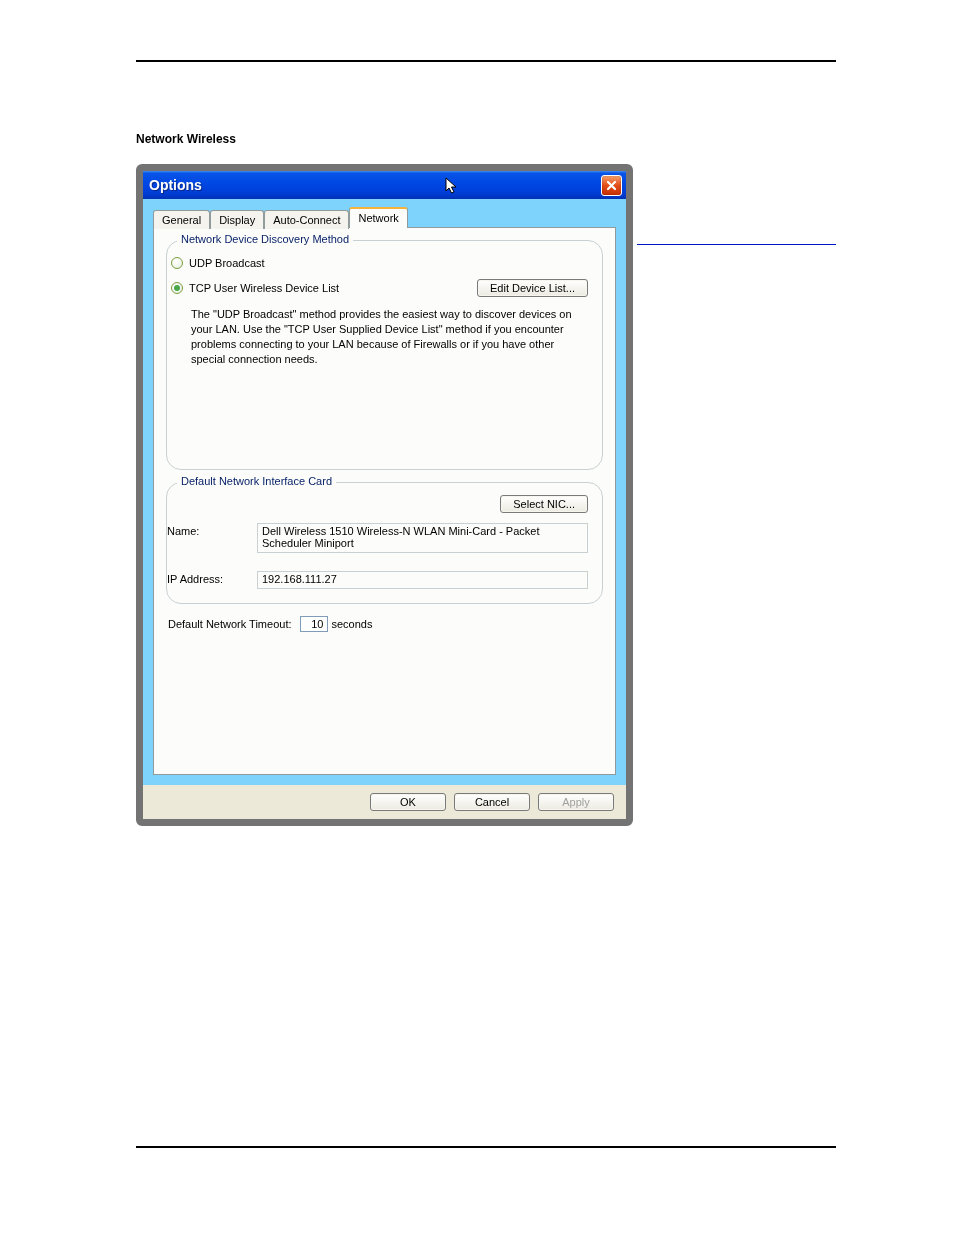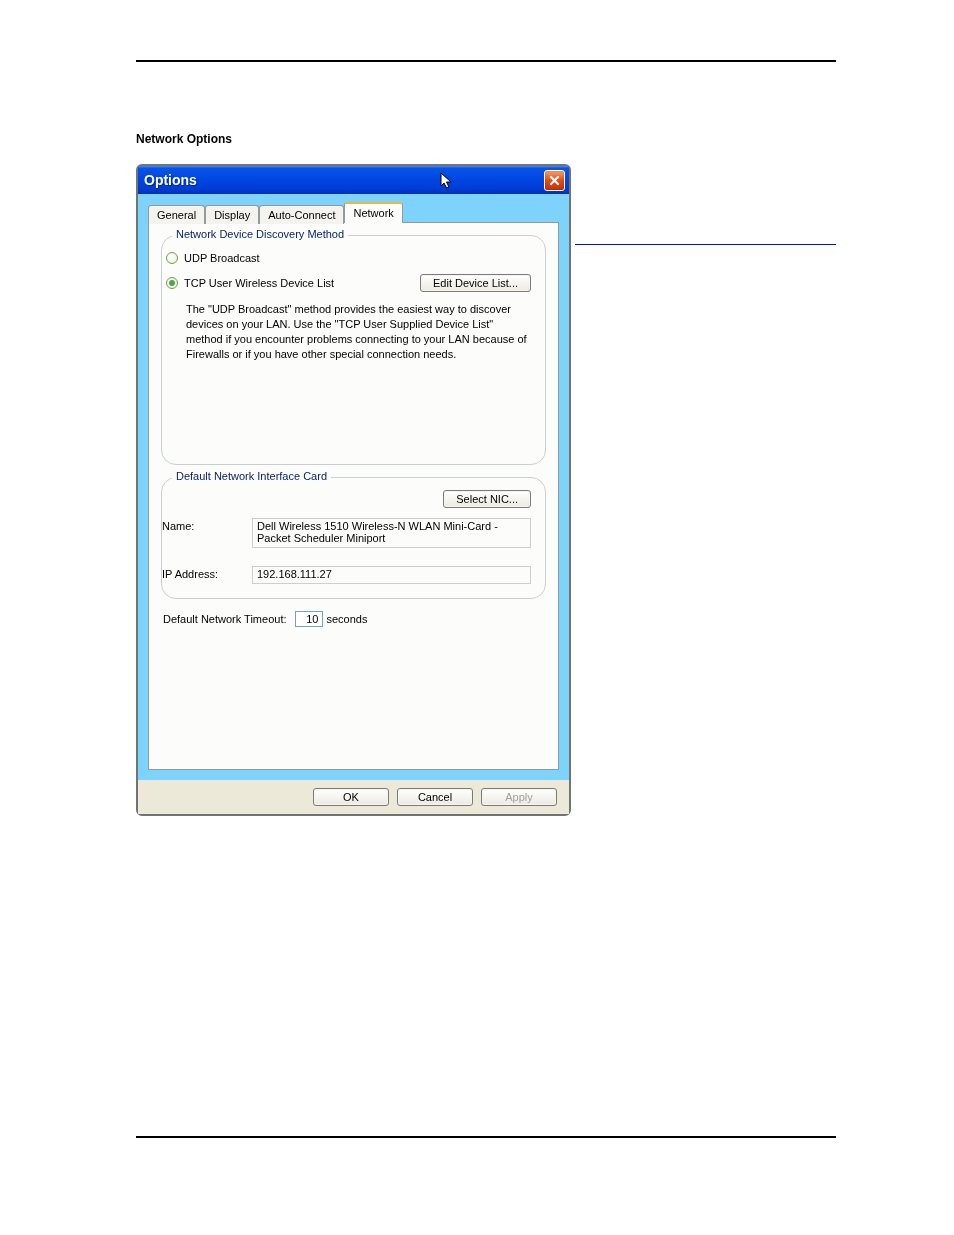--- a/index.html
+++ b/index.html
@@ -28,22 +28,22 @@
     display: flex;
     align-items: flex-start;
   }
   .side-rule {
     flex: 1;
     border-top: 1px solid #0018c4;
     margin-top: 80px;
     margin-left: 4px;
   }
   .window {
-    width: 435px;
-    border: 2px solid #737373;
+    width: 497px;
+    border: 7px solid #737373;
     border-radius: 6px;
     background: #ece9d8;
     box-shadow: 0 0 0 1px #003dcf inset;
   }
   .titlebar {
     height: 28px;
     background: linear-gradient(to bottom,#3f8cf3 0%,#0854e7 8%,#0047e3 45%,#003dd6 80%,#0031b5 100%);
     display: flex;
     align-items: center;
     padding: 0 4px 0 6px;
@@ -226,21 +226,21 @@
     border-top: 2px solid #000;
     margin-top: 320px;
   }
 </style>
 </head>
 <body>
 
 <div class="page">
   <div class="top-rule"></div>
 
-  <div class="section-heading">Network Options</div>
+  <div class="section-heading">Network Wireless</div>
 
   <div class="dialog-row">
     <div class="window">
       <div class="titlebar">
         <span class="titlebar-title">Options</span>
         <span class="cursor">
           <svg width="16" height="20" viewBox="0 0 16 20">
               <path d="M1 1 L1 14 L4 11 L6.5 16 L9 15 L6.5 10 L11 10 Z" fill="#fff" stroke="#000" stroke-width="1"></path>
             </svg>
         </span>

